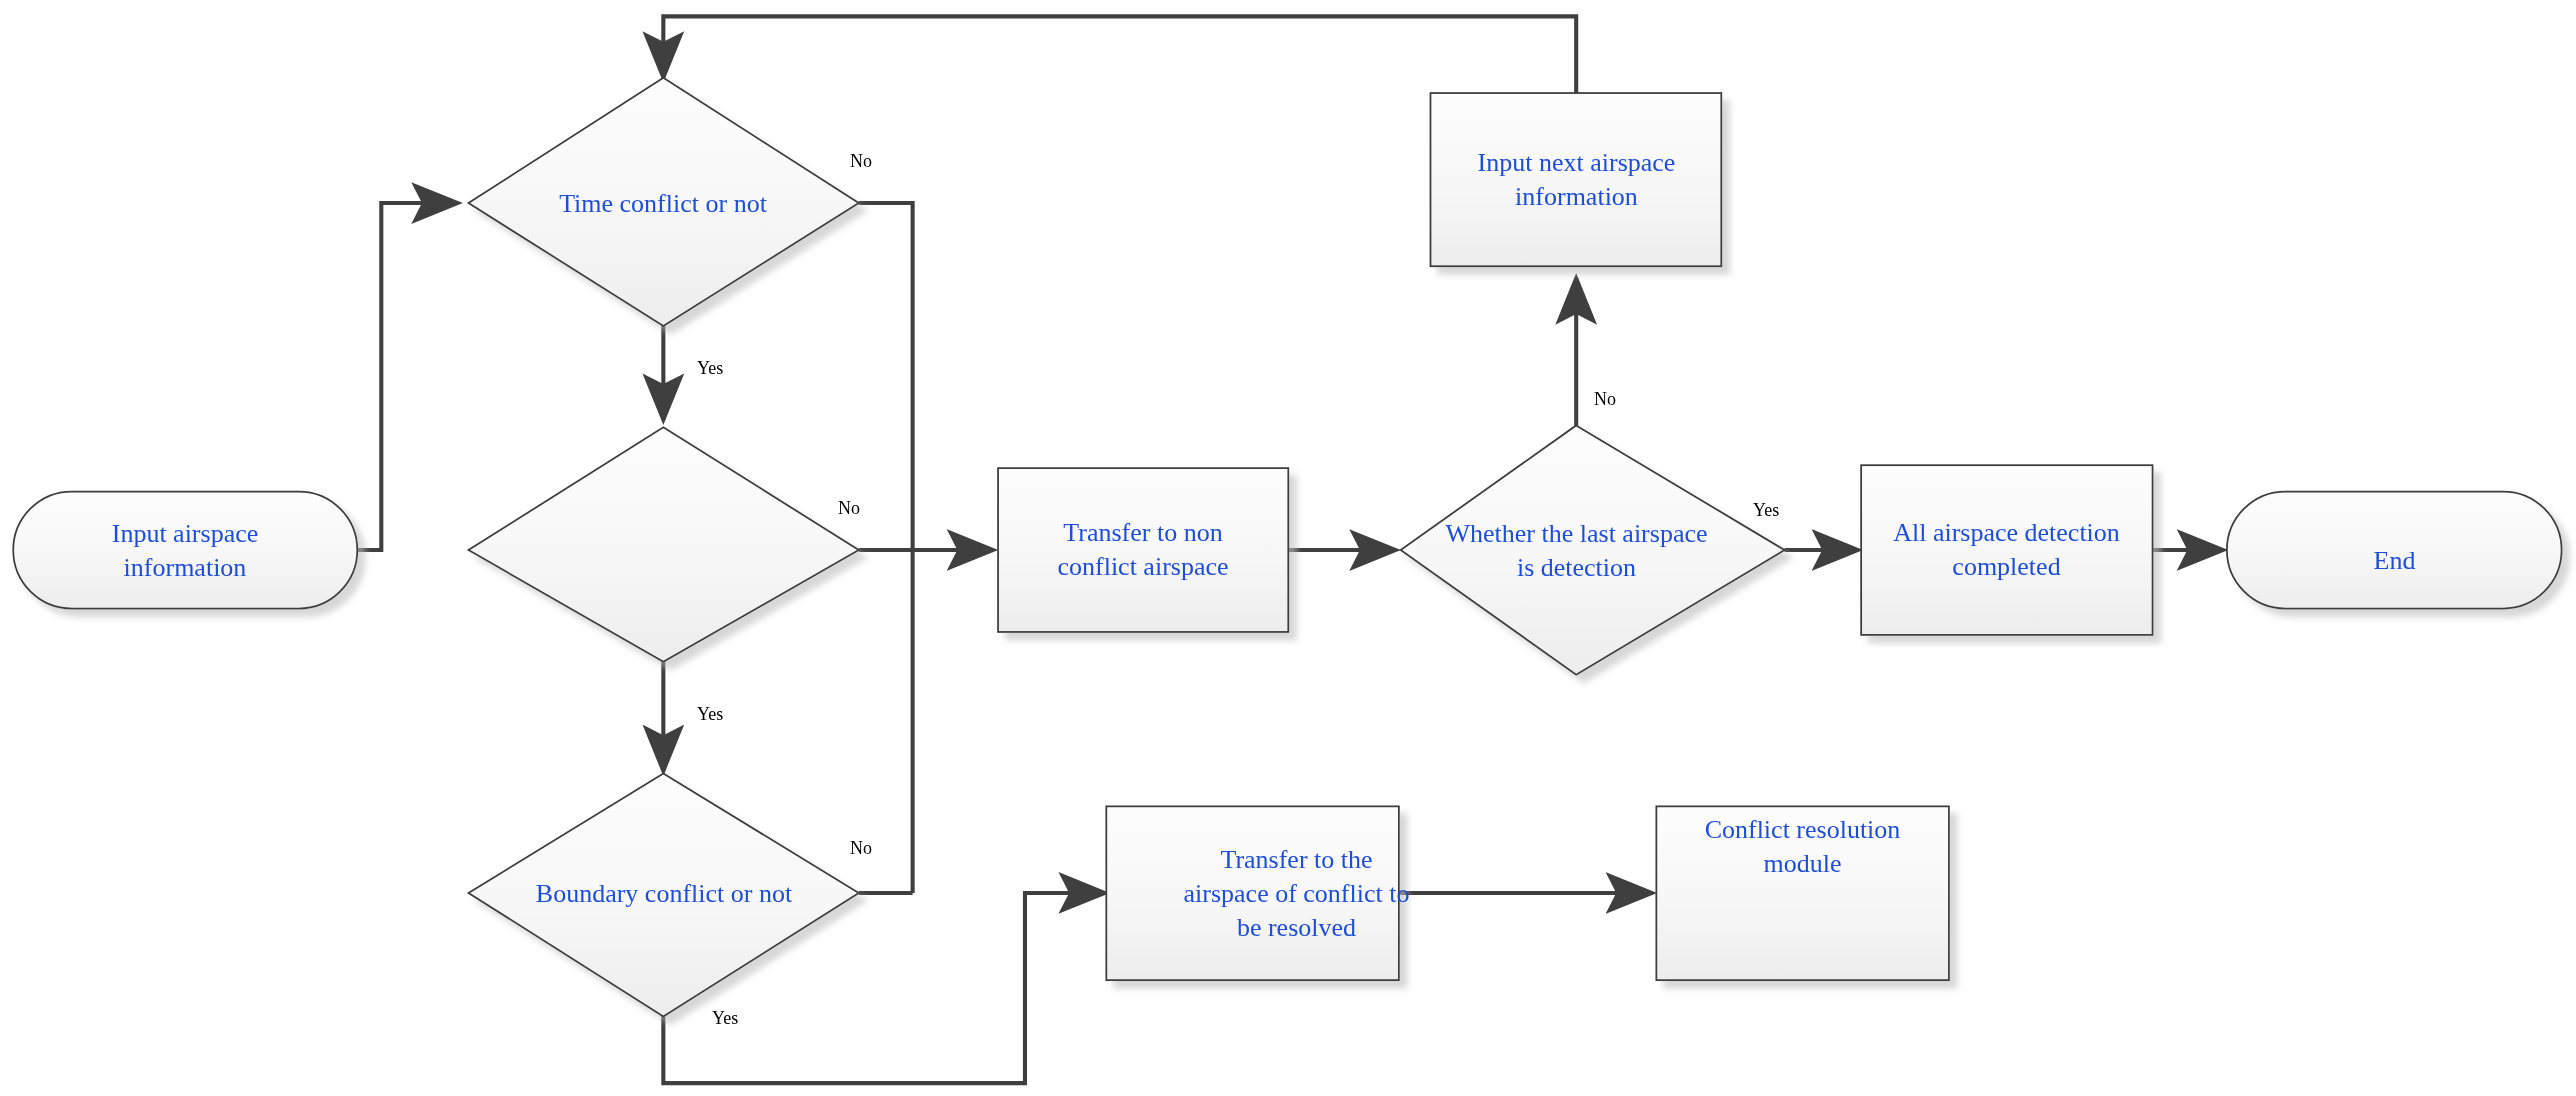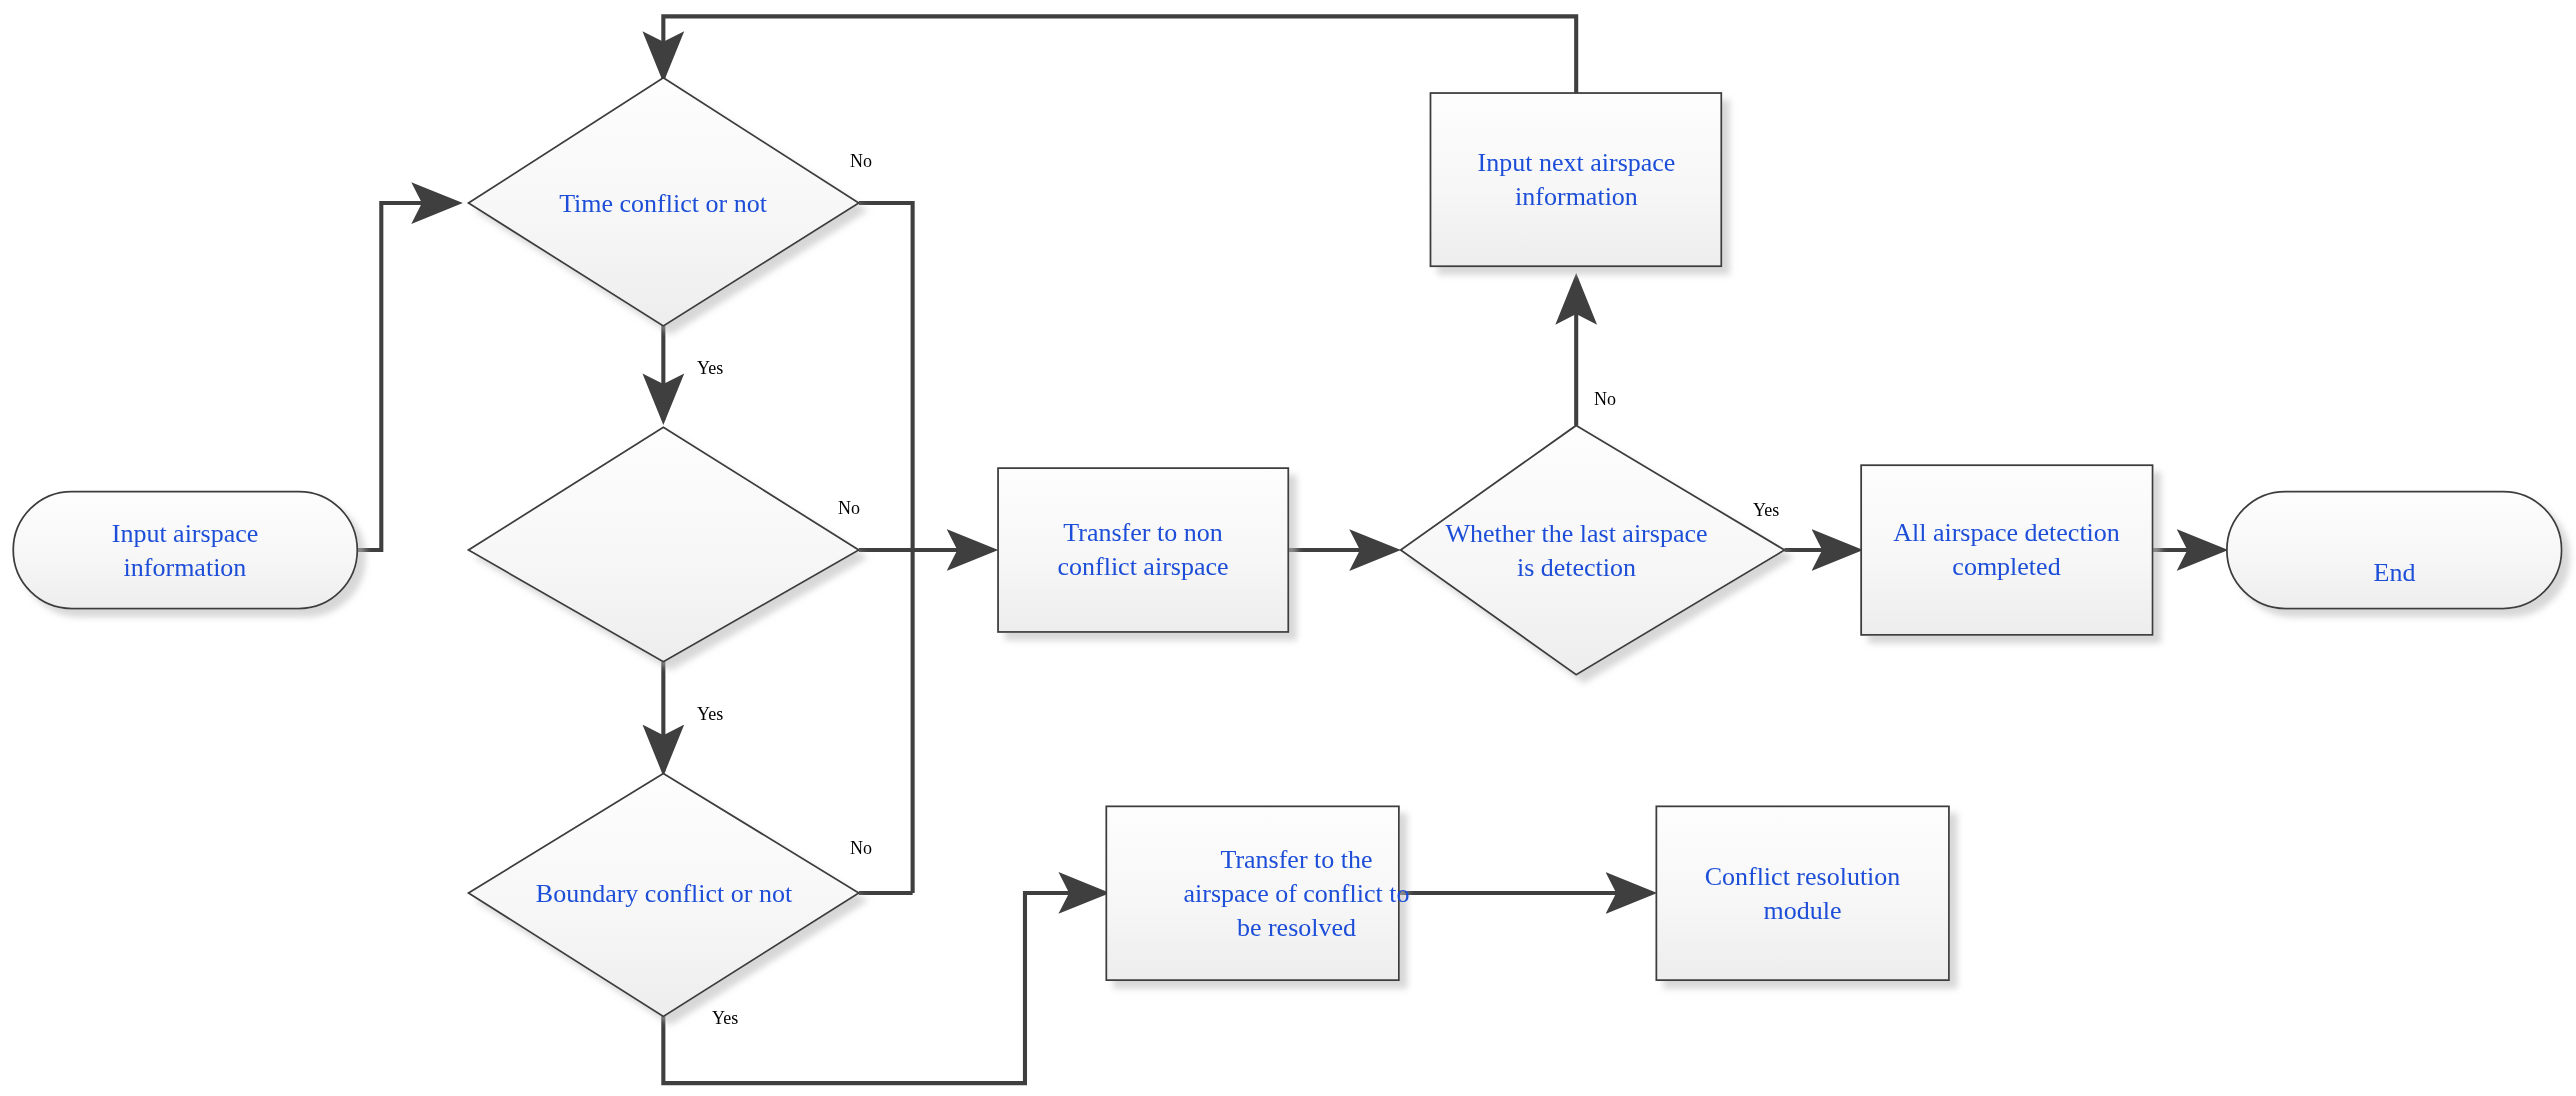--- a/index.html
+++ b/index.html
@@ -140,27 +140,27 @@
 
   <div class="node-label" style="left:1366px; top:492px; width:421px; height:117px;">Whether the last airspace
 is detection</div>
 
   <div class="node-label" style="left:1431px; top:93px; width:291px; height:173px;">Input next airspace
 information</div>
 
   <div class="node-label" style="left:1861px; top:465px; width:291px; height:170px;">All airspace detection
 completed</div>
 
-  <div class="node-label" style="left:2227px; top:504px; width:335px; height:137px;">End</div>
+  <div class="node-label" style="left:2227px; top:492px; width:335px; height:137px;">End</div>
 
   <div class="node-label" style="left:1150px; top:807px; width:293px; height:174px;border-radius:30px;">Transfer to the
 airspace of conflict to
 be resolved</div>
 
-  <div class="node-label" style="left:1656px; top:807px; width:293px; height:174px;">Conflict resolution
+  <div class="node-label" style="left:1656px; top:760px; width:293px; height:174px;">Conflict resolution
 module</div>
 
   <div class="edge-label" style="left:850px; top:152px;">No</div>
 
   <div class="edge-label" style="left:697px; top:359px;">Yes</div>
 
   <div class="edge-label" style="left:838px; top:499px;">No</div>
 
   <div class="edge-label" style="left:697px; top:705px;">Yes</div>
 

